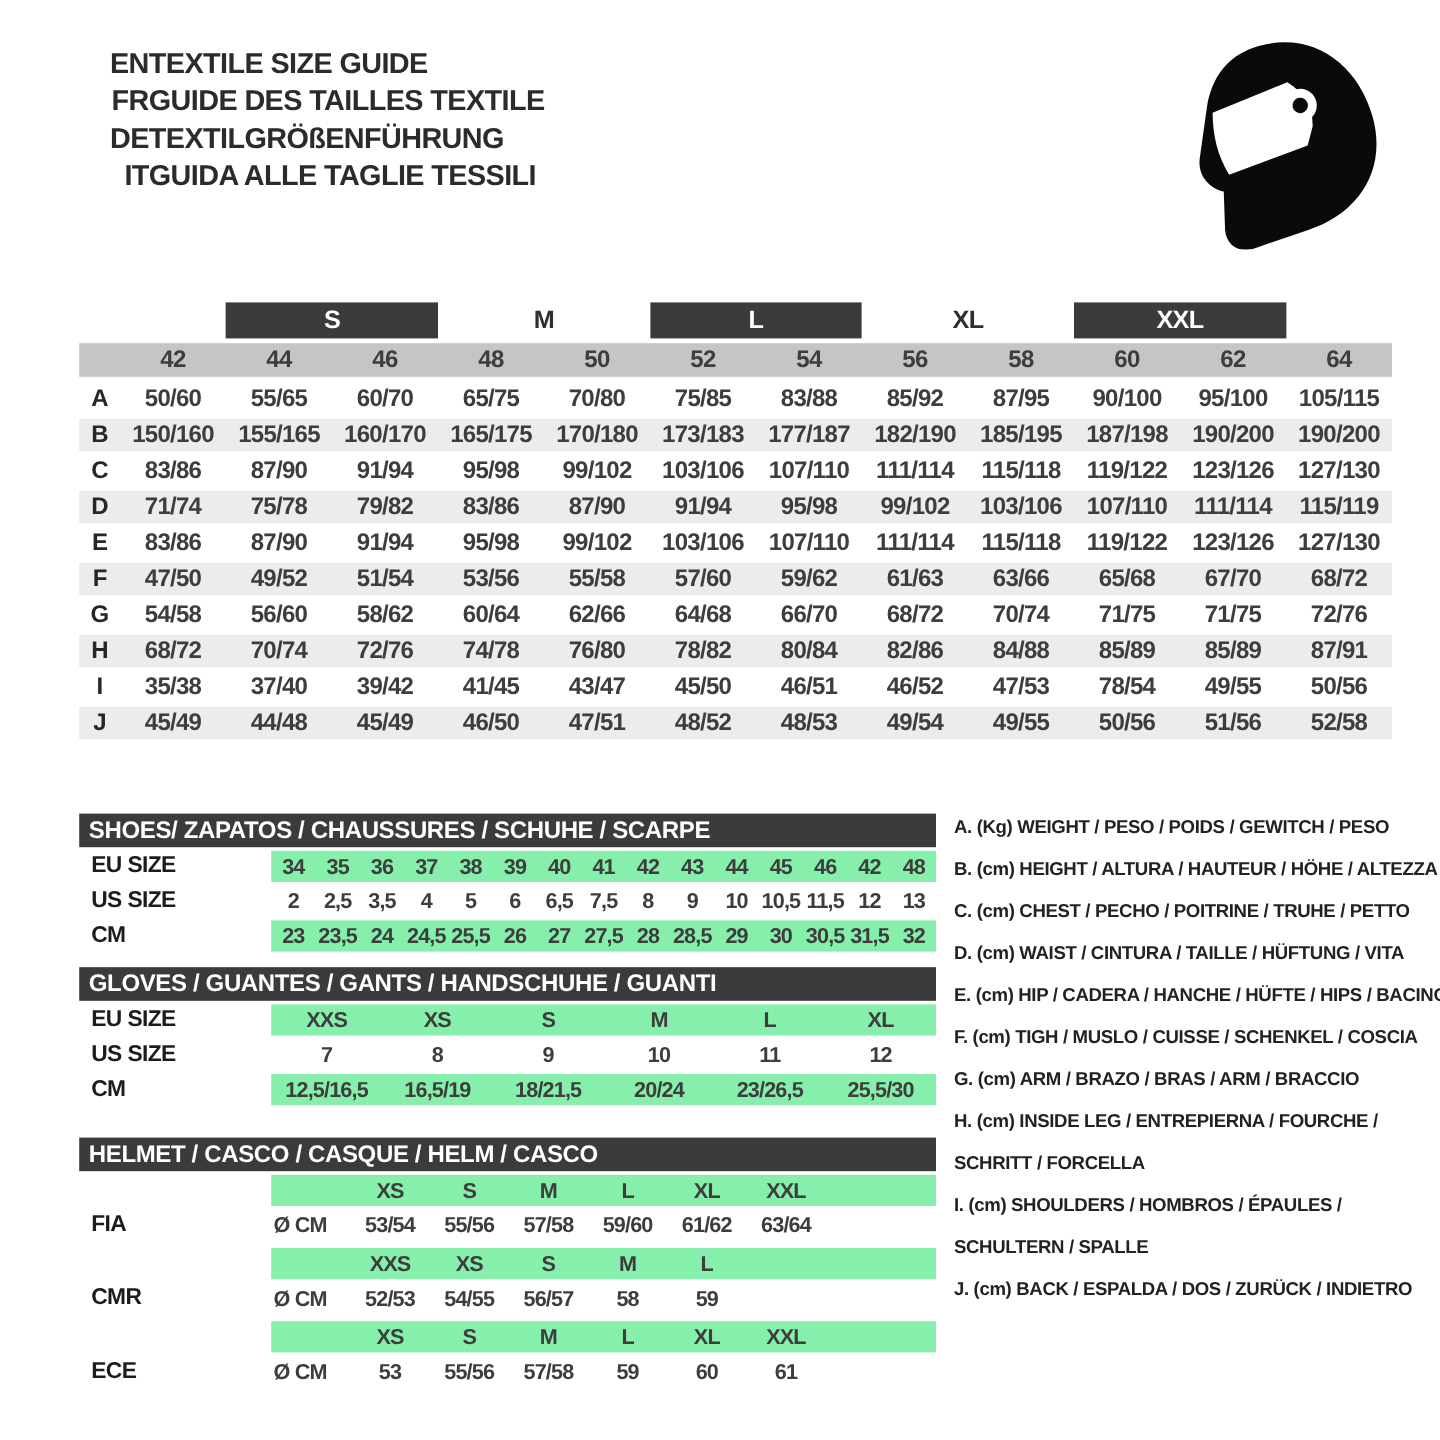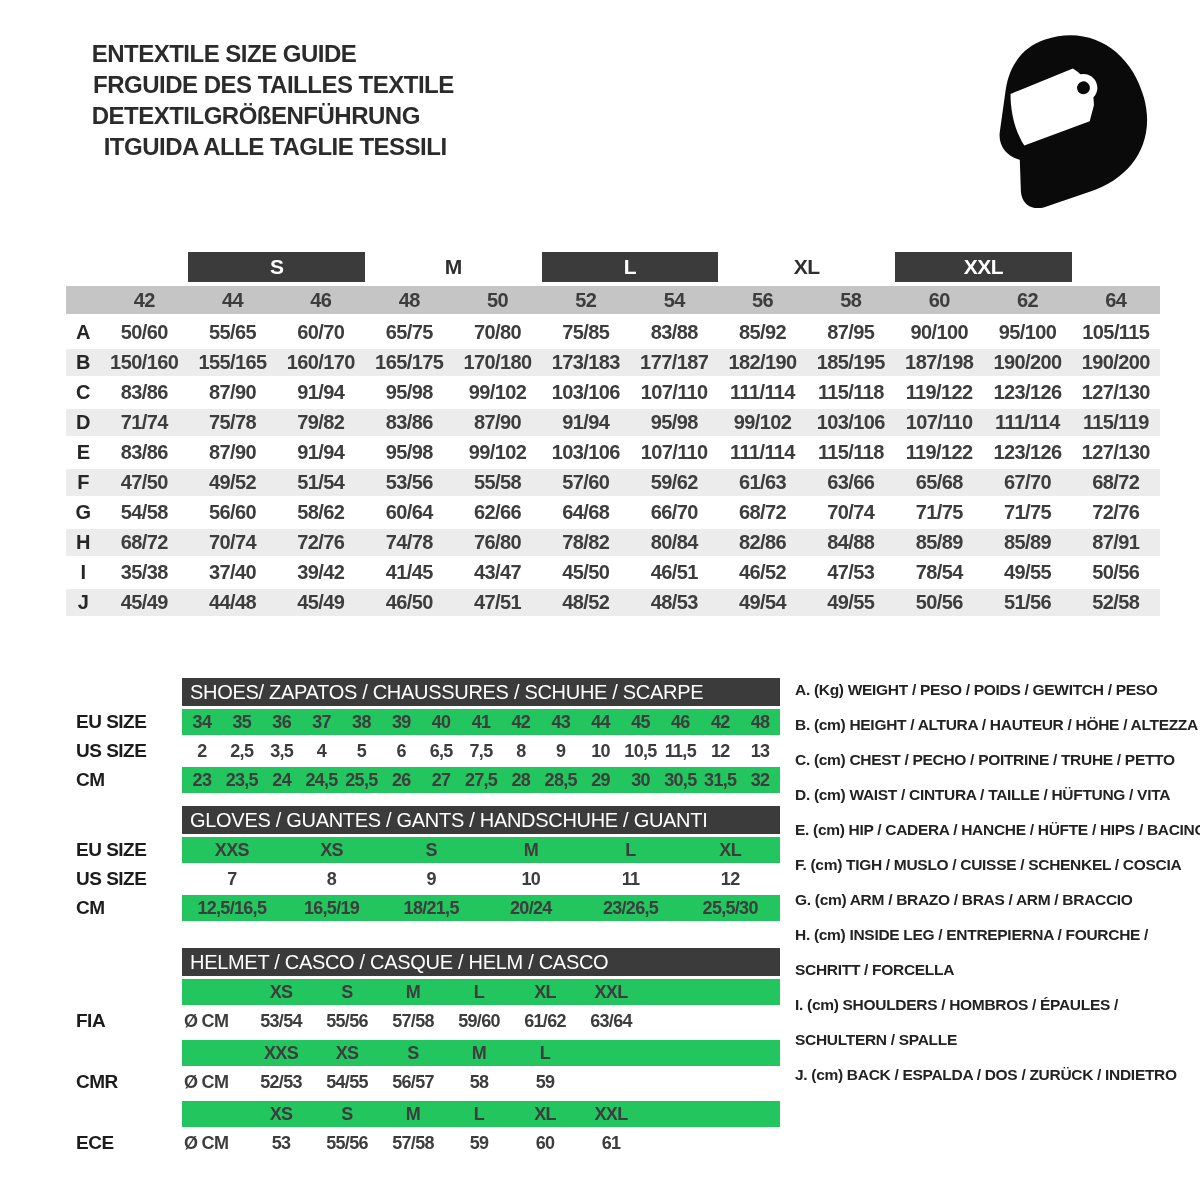--- a/index.html
+++ b/index.html
@@ -25,30 +25,30 @@
   .band.dark{background:#3b3b3b;color:#ffffff;}
   .numbers{background:#c5c5c5;height:28px;margin-bottom:5px;}
   .cell{display:flex;align-items:center;justify-content:center;font-size:20px;font-weight:bold;
         letter-spacing:-0.6px;color:#3d3d3d;white-space:nowrap;}
   .trow{height:27px;margin-bottom:3px;}
   .trow.shade{background:#ececec;}
   .letter{color:#262626;}
 
   
   .sub{position:absolute;left:66px;width:714px;}
-  .sub-header{margin-left:116px;height:28px;background:#3b3b3b;color:#ffffff;display:flex;
-              align-items:center;padding-left:8px;font-size:20px;font-weight:normal;
+  .sub-header{height:28px;background:#3b3b3b;color:#ffffff;display:flex;
+              align-items:center;padding-left:8px;font-size:20px;font-weight:bold;
               letter-spacing:-0.3px;margin-bottom:3px;white-space:nowrap;box-sizing:border-box;}
-  .srow{display:flex;height:26px;margin-bottom:3px;}
+  .srow{display:flex;height:26px;margin-bottom:3px;gap:44px;}
   .srow.gap{margin-top:6px;}
   .slabel{width:116px;flex:0 0 116px;display:flex;align-items:center;font-size:19px;
           font-weight:bold;color:#1c1c1c;padding-left:10px;box-sizing:border-box;
           letter-spacing:-0.5px;white-space:nowrap;}
   .svals{flex:1;display:grid;}
-  .svals.shade{background:#22c55e;}
+  .svals.shade{background:#86efac;}
   .cols15{grid-template-columns:repeat(15,1fr);}
   .cols6{grid-template-columns:repeat(6,1fr);}
   .helmetcols{grid-template-columns:66px repeat(6,66px) 1fr;}
   .scell{display:flex;align-items:center;justify-content:center;font-size:18px;font-weight:bold;
          letter-spacing:-0.7px;color:#3d3d3d;white-space:nowrap;}
   .unitcell{justify-content:flex-start;padding-left:2px;}
 
   #shoes{top:678px;}
   #gloves{top:806px;}
   #helmet-tbl{top:948px;}

